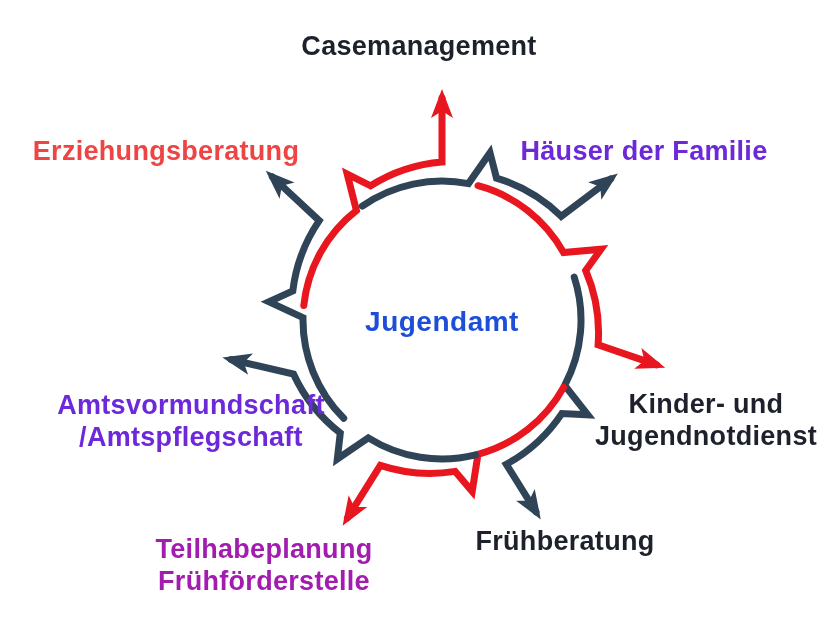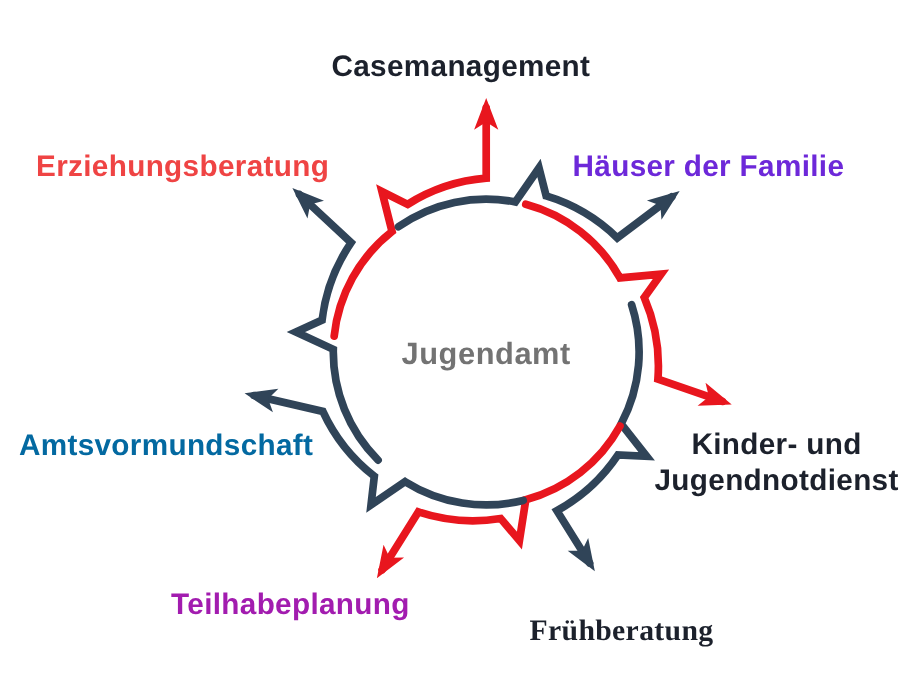--- a/index.html
+++ b/index.html
@@ -33,37 +33,39 @@
       </defs>
       <path d="M303.8,305.5 A139,139 0 0 1 356.4,210.5 L347.2,174.1 L370.6,185.8 A158,158 0 0 1 442,162 L442,98" fill="none" stroke="#e8161e" stroke-width="7" stroke-linecap="round" stroke-linejoin="miter" stroke-miterlimit="6" marker-end="url(#ah-red)"></path>
       <path d="M362.3,206.1 A139,139 0 0 1 468.5,183.6 L490,152.7 L496.5,178.1 A158,158 0 0 1 561.2,216.3 L610.7,179" fill="none" stroke="#304458" stroke-width="7" stroke-linecap="round" stroke-linejoin="miter" stroke-miterlimit="6" marker-end="url(#ah-navy)"></path>
       <path d="M478,185.7 A139,139 0 0 1 563.6,252.6 L601,249.2 L585.7,270.5 A158,158 0 0 1 598.1,344.7 L656.7,364.9" fill="none" stroke="#e8161e" stroke-width="7" stroke-linecap="round" stroke-linejoin="miter" stroke-miterlimit="6" marker-end="url(#ah-red)"></path>
       <path d="M574.2,277 A139,139 0 0 1 564.7,385.3 L587.9,414.8 L561.8,413.6 A158,158 0 0 1 506.3,464.3 L536,511.8" fill="none" stroke="#304458" stroke-width="7" stroke-linecap="round" stroke-linejoin="miter" stroke-miterlimit="6" marker-end="url(#ah-navy)"></path>
       <path d="M563.6,387.4 A139,139 0 0 1 478,454.3 L472.2,491.4 L455.2,471.4 A158,158 0 0 1 380.3,465.4 L347.4,518" fill="none" stroke="#e8161e" stroke-width="7" stroke-linecap="round" stroke-linejoin="miter" stroke-miterlimit="6" marker-end="url(#ah-red)"></path>
       <path d="M475.6,454.9 A139,139 0 0 1 368.3,437.9 L337.3,459 L340.3,433 A158,158 0 0 1 293.5,374 L231.1,359.6" fill="none" stroke="#304458" stroke-width="7" stroke-linecap="round" stroke-linejoin="miter" stroke-miterlimit="6" marker-end="url(#ah-navy)"></path>
       <path d="M343.7,418.3 A139,139 0 0 1 303,317.6 L269,301.8 L292.8,291 A158,158 0 0 1 319.2,220.6 L272.4,177" fill="none" stroke="#304458" stroke-width="7" stroke-linecap="round" stroke-linejoin="miter" stroke-miterlimit="6" marker-end="url(#ah-navy)"></path>
     </svg>
   <div id="labels">
-      <div class="seg-label" style="left: 219px; top: 30px; width: 400px; color: rgb(28, 33, 44); margin-top: 14px;">
+      <div class="seg-label" style="left: 219px; top: 30px; width: 400px; color: rgb(28, 33, 44);">
         <div>Casemanagement</div>
       </div>
       <div class="seg-label" style="left: 469px; top: 135px; width: 350px; color: #6d28d9;">
         <div>Häuser der Familie</div>
       </div>
       <div class="seg-label" style="left: 556px; top: 388px; width: 300px; color: rgb(28, 33, 44);">
         <div>Kinder- und</div>
         <div>Jugendnotdienst</div>
       </div>
-      <div class="seg-label" style="left: 415px; top: 557px; width: 300px; color: rgb(28, 33, 44); font-family: Liberation Serif, serif;">
+      <div class="seg-label" style="left: 415px; top: 525px; width: 300px; color: rgb(28, 33, 44);">
         <div>Frühberatung</div>
       </div>
       <div class="seg-label" style="left: 114px; top: 533px; width: 300px; color: #a21caf;">
         <div>Teilhabeplanung</div>
+        <div>Frühförderstelle</div>
       </div>
-      <div class="seg-label" style="left: 0px; top: 389px; width: 302px; color: #0369a1;">
+      <div class="seg-label" style="left: 0px; top: 389px; width: 302px; color: #6d28d9; padding-left: 40px;">
         <div>Amtsvormundschaft</div>
+        <div>/Amtspflegschaft</div>
       </div>
       <div class="seg-label" style="left: 0px; top: 135px; width: 332px; color: #ef4444;">
         <div>Erziehungsberatung</div>
       </div>
     </div>
-  <div class="center-label" style="color: #737373; left: 442px; top: 322px;">Jugendamt</div>
+  <div class="center-label" style="color: #1d4ed8; left: 442px; top: 322px;">Jugendamt</div>
 </div>
 
 </body></html>

